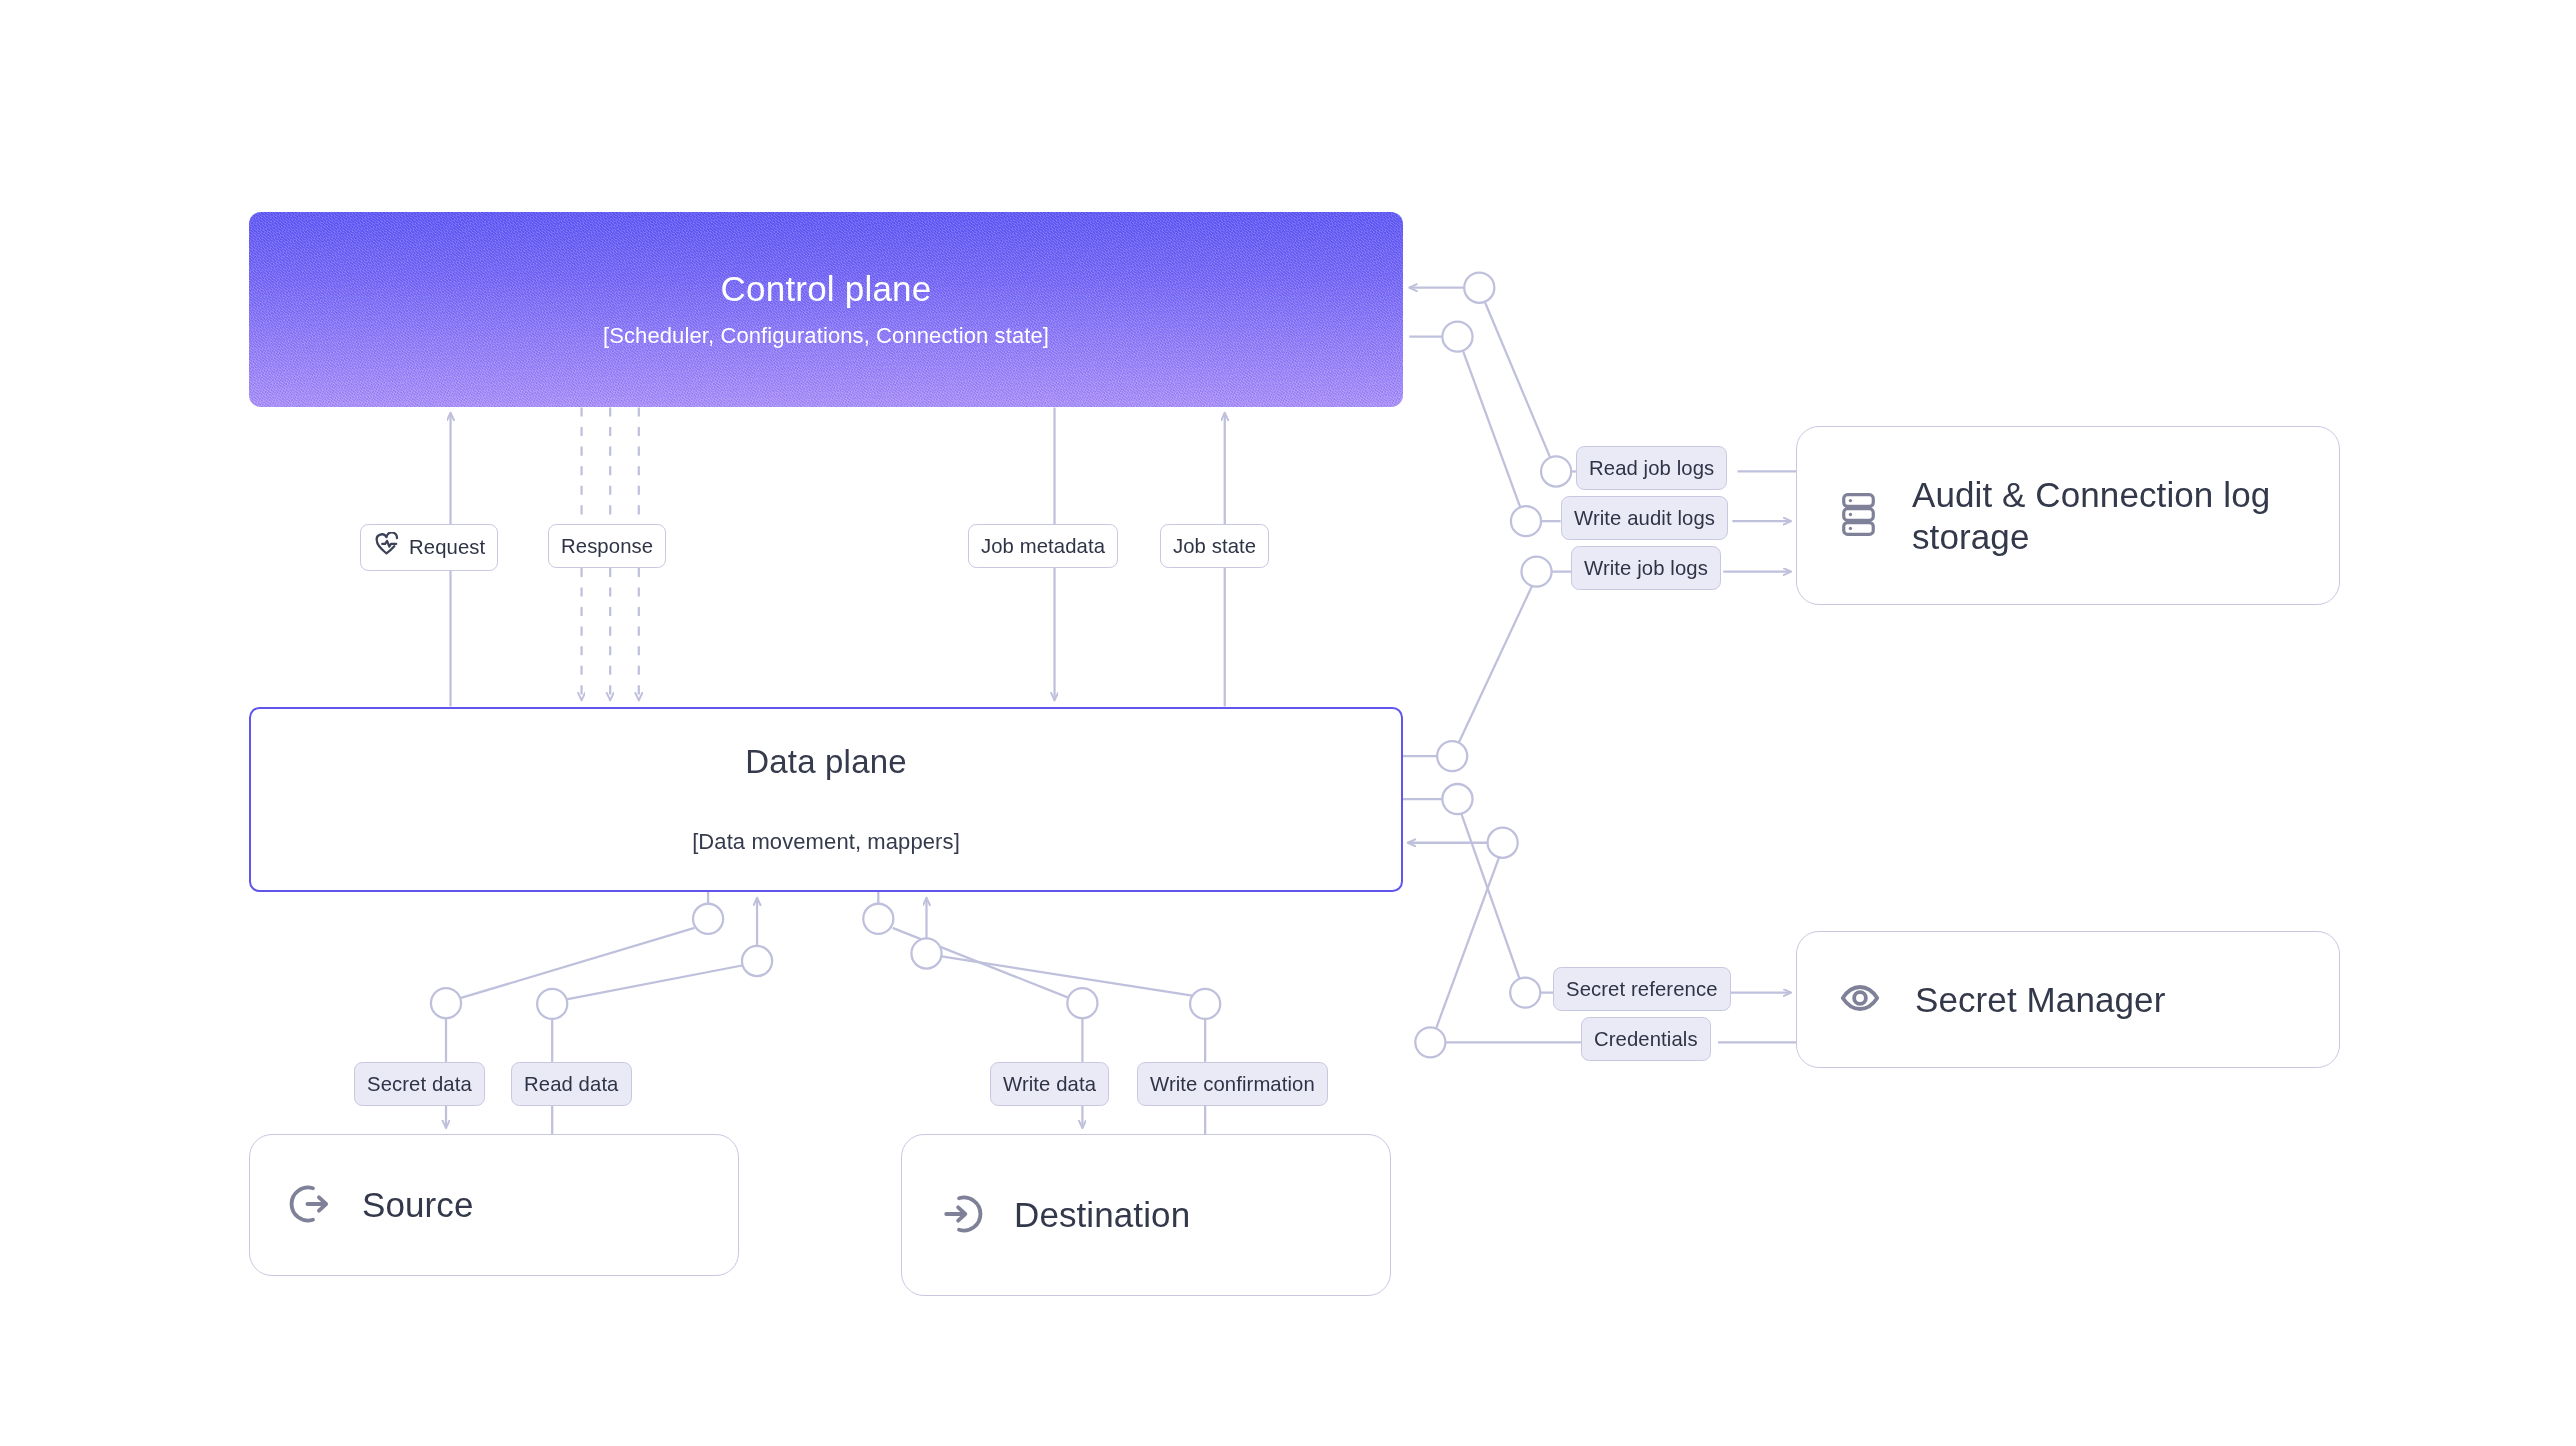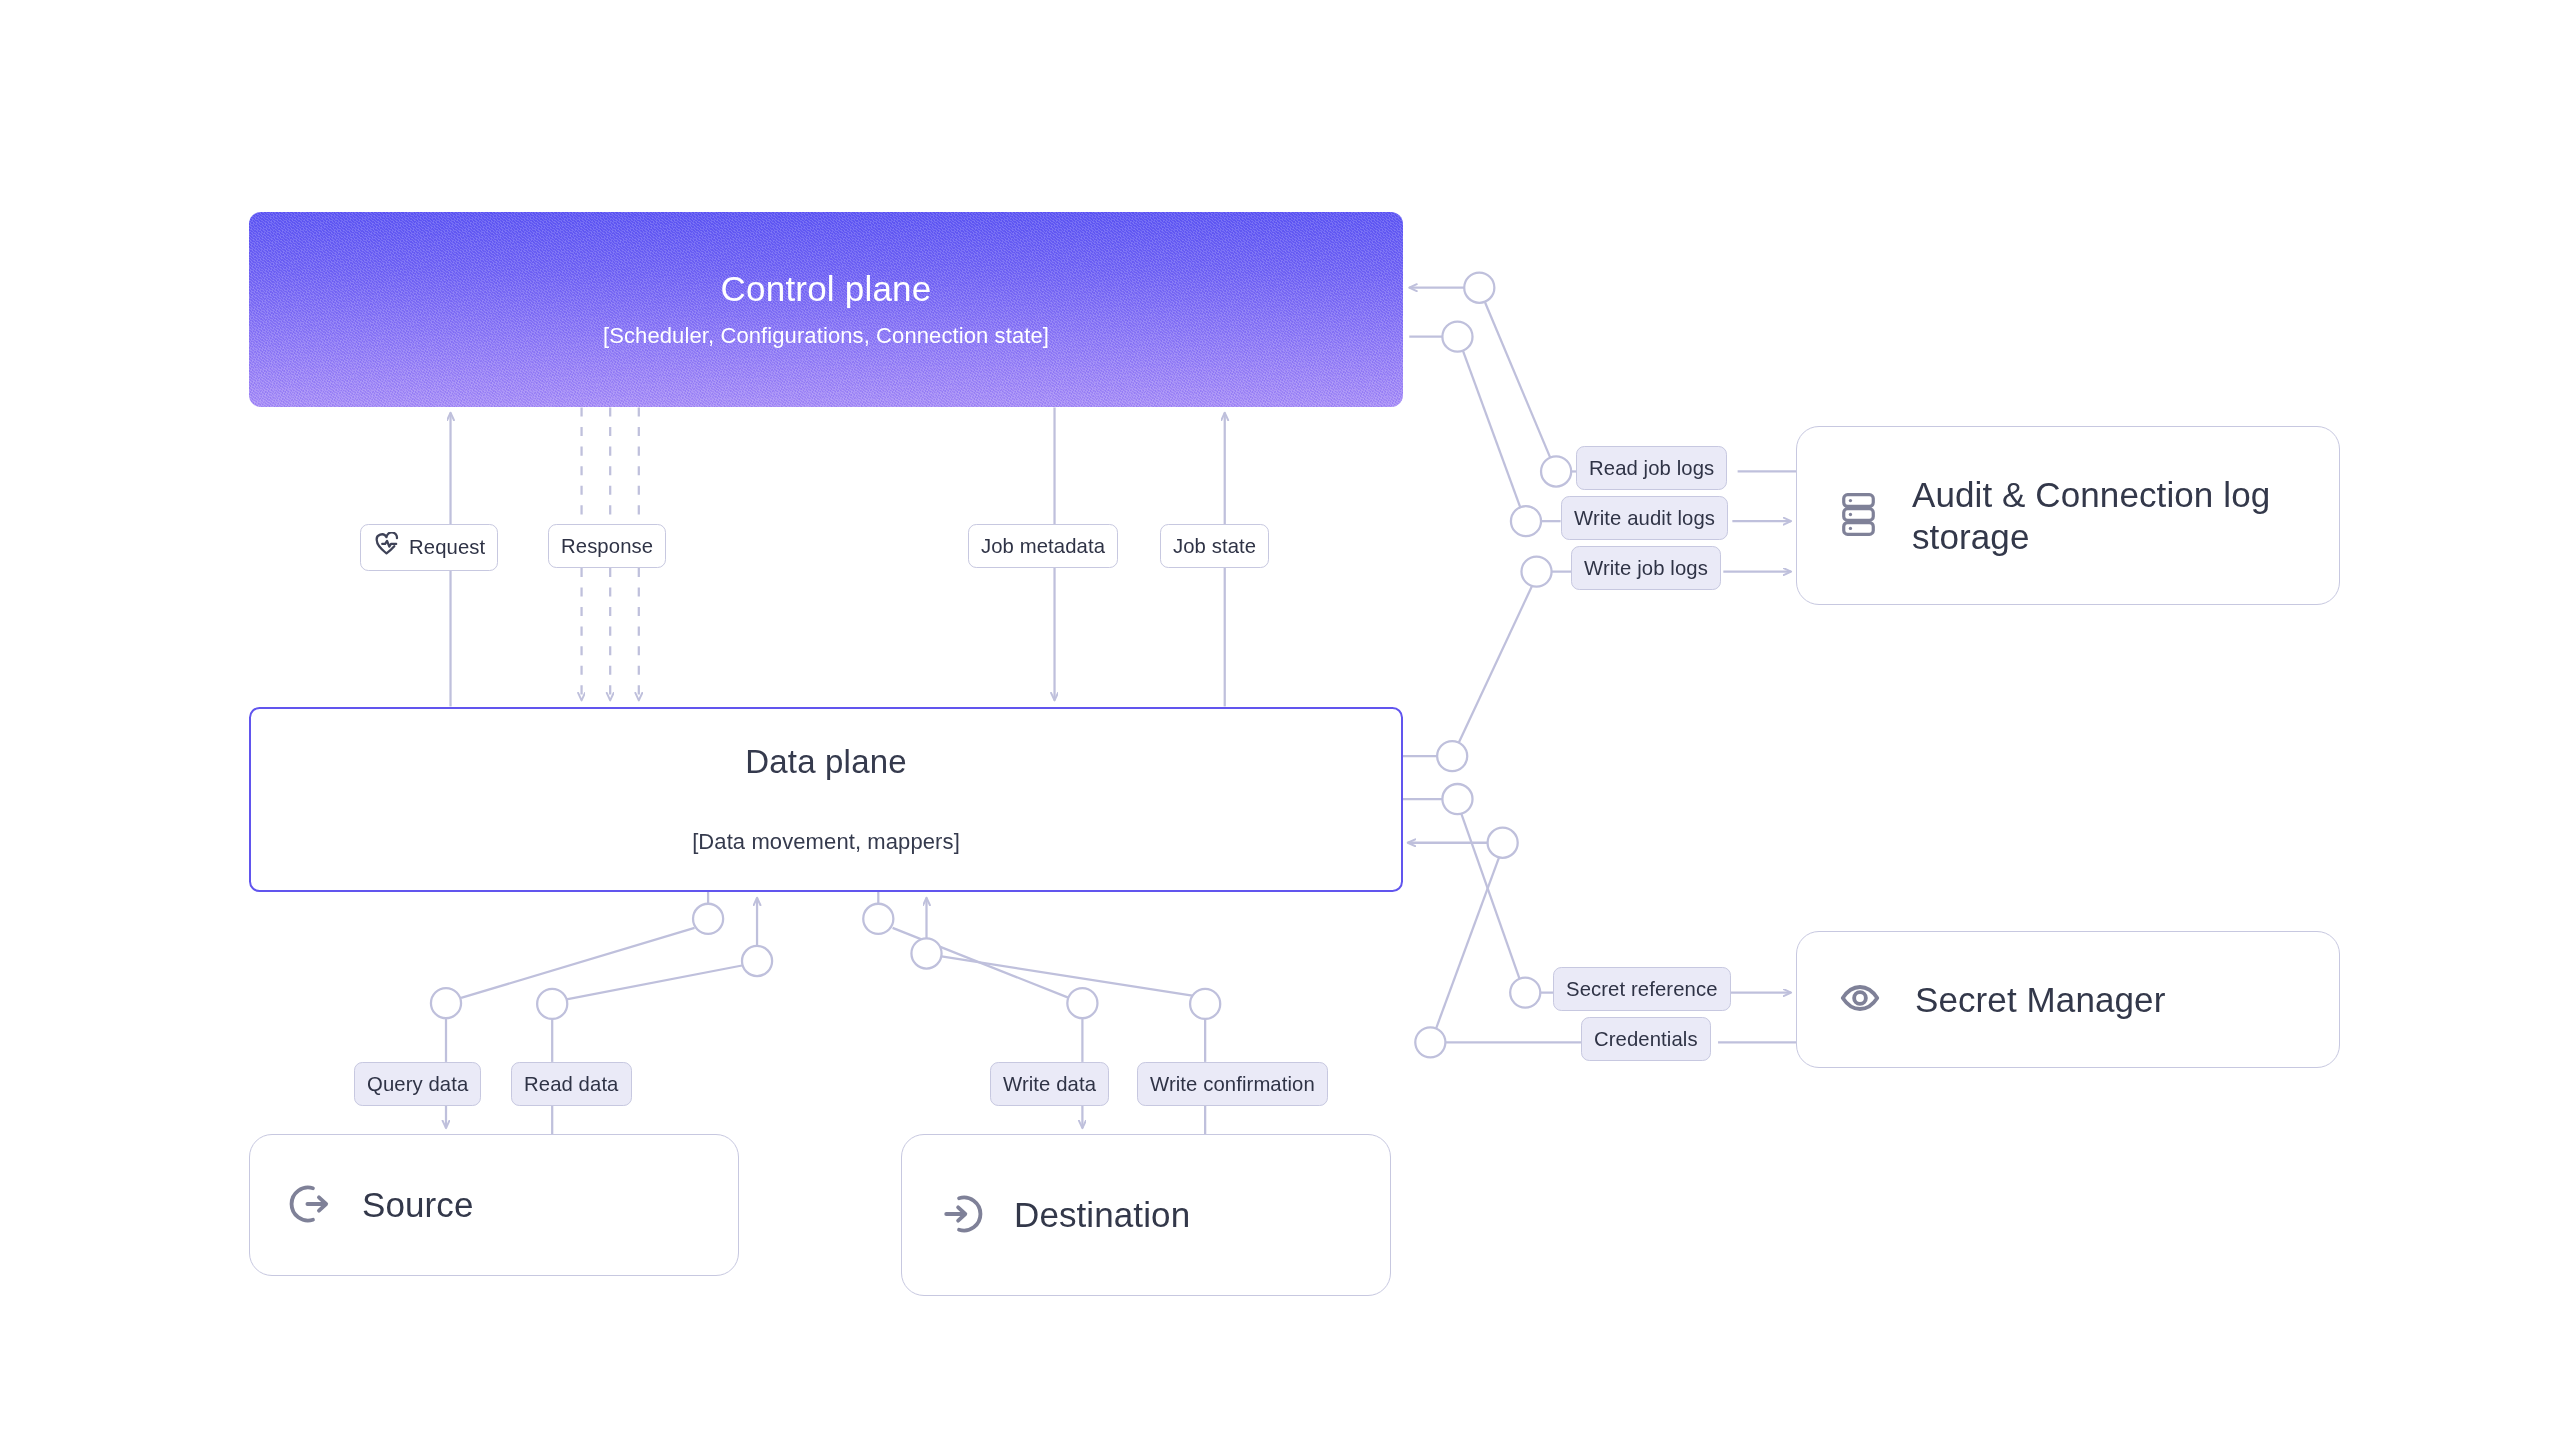--- a/index.html
+++ b/index.html
@@ -349,21 +349,21 @@
 
   <div class="chip tint" id="chip-secretref">
     <span>Secret reference</span>
   </div>
 
   <div class="chip tint" id="chip-creds">
     <span>Credentials</span>
   </div>
 
   <div class="chip tint" id="chip-querydata">
-    <span>Query data</span>
+    <span>Secret data</span>
   </div>
 
   <div class="chip tint" id="chip-readdata">
     <span>Read data</span>
   </div>
 
   <div class="chip tint" id="chip-writedata">
     <span>Write data</span>
   </div>
 

